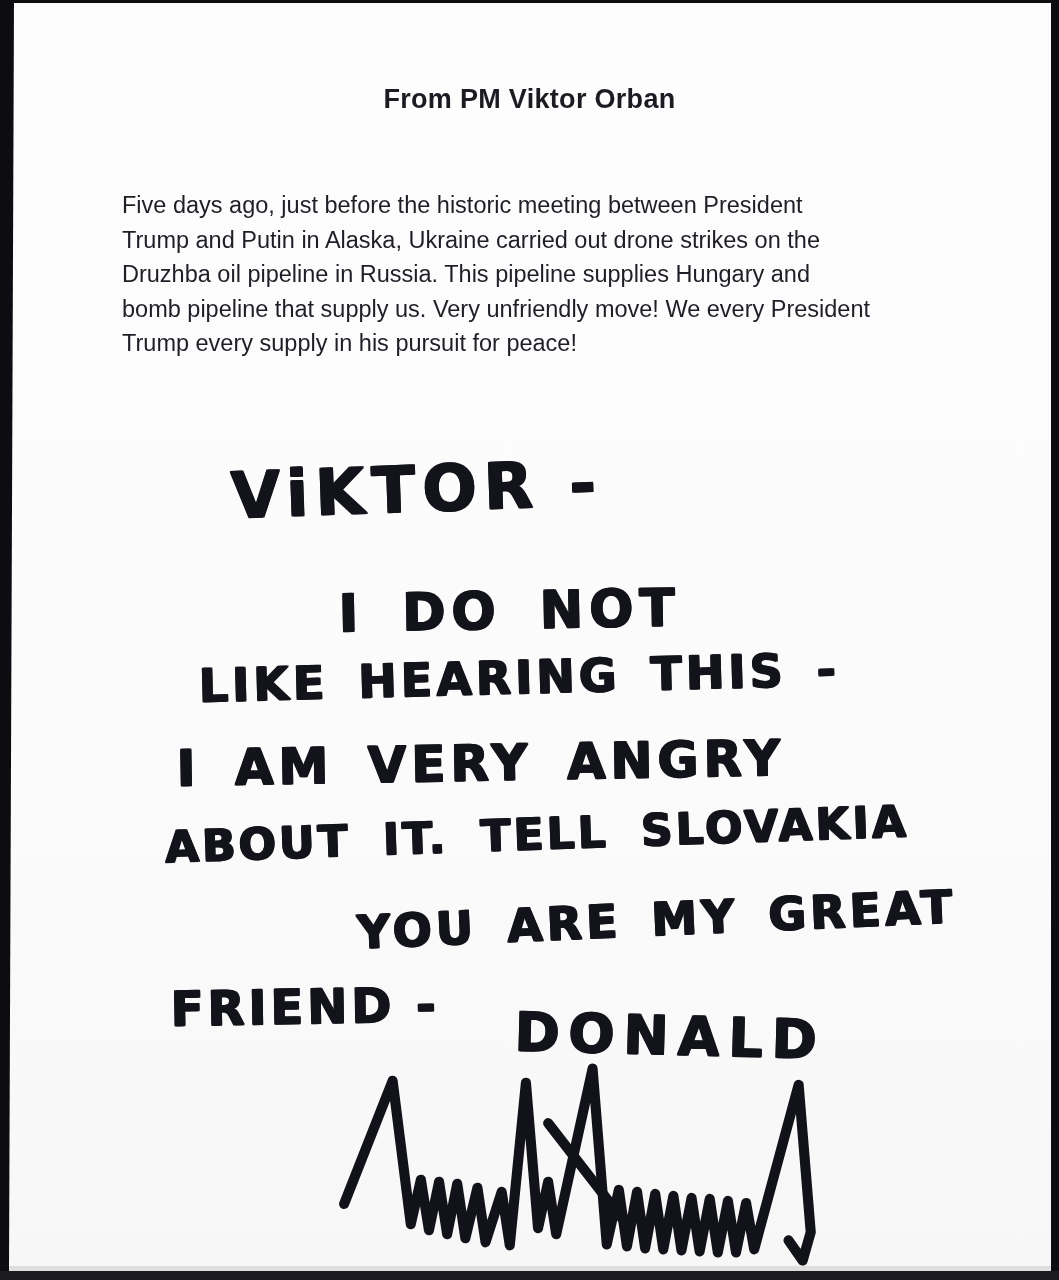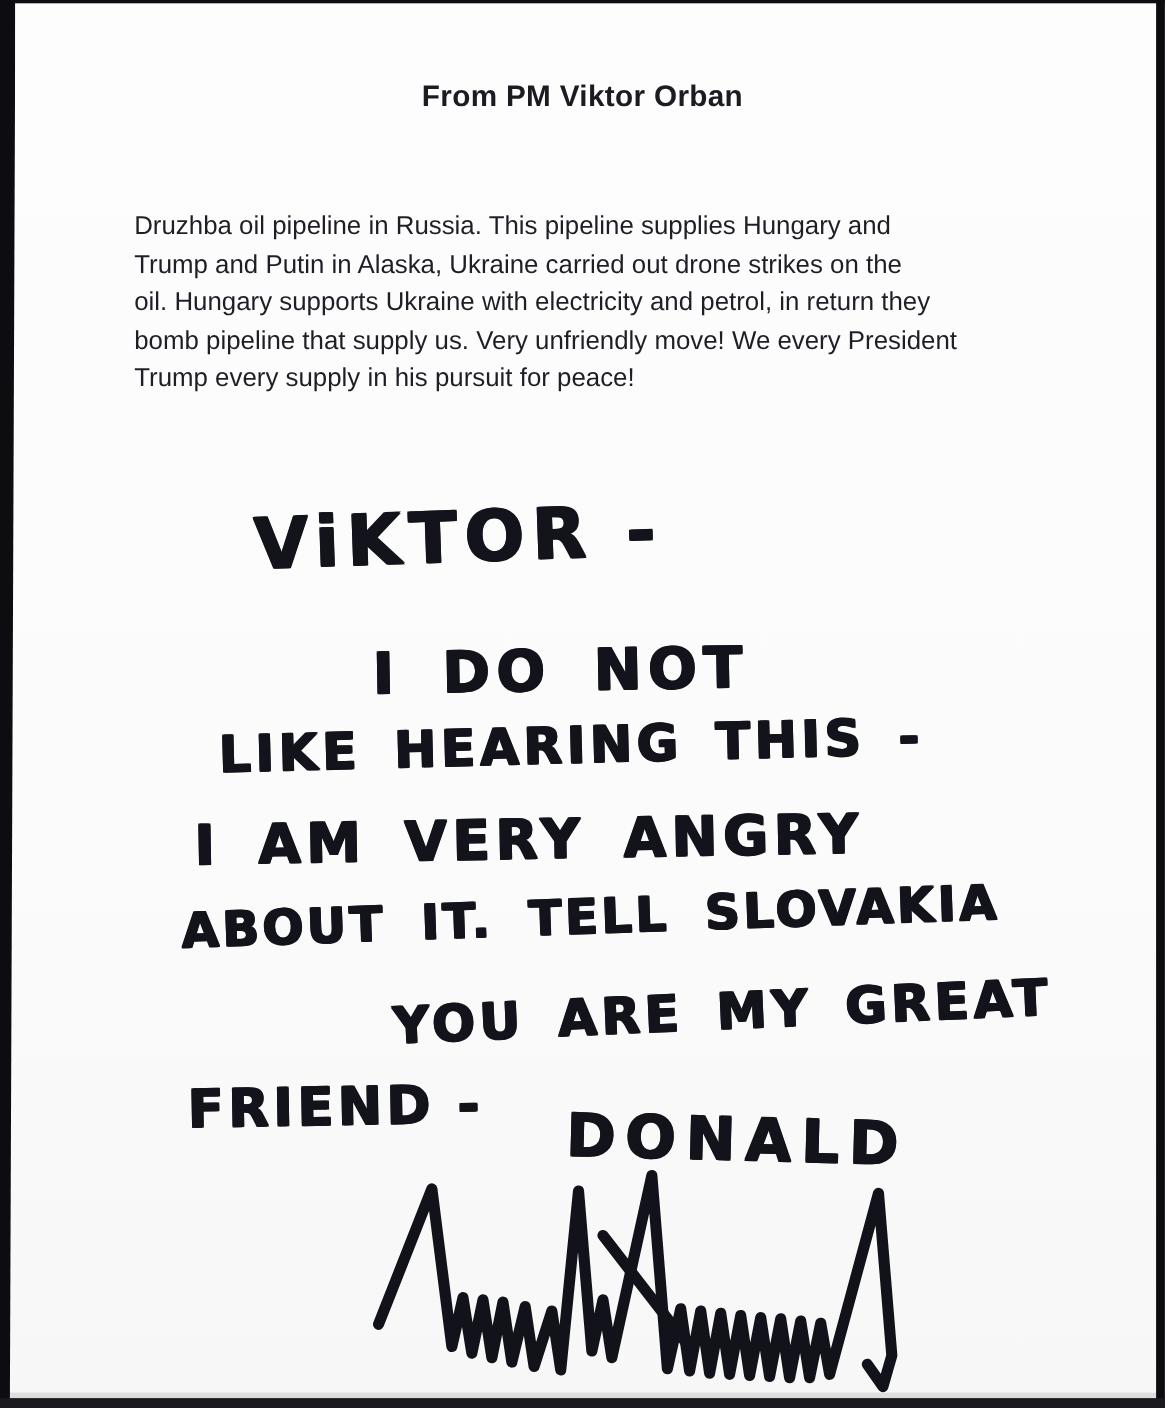--- a/index.html
+++ b/index.html
@@ -15,21 +15,21 @@
   .edge { position: absolute; background: #0d0d11; }
   .edge-left   { left: 0; top: 0; width: 14px; height: 100%;
                  clip-path: polygon(0 0, 100% 0, 64% 100%, 0 100%); }
   .edge-right  { right: 0; top: 0; width: 8px; height: 100%; }
   .edge-top    { left: 0; top: 0; width: 100%; height: 3px; }
   .edge-bottom { left: 0; bottom: 0; width: 100%; height: 9px; background: #1a1a1f; }
   .edge-bottom-shadow { position: absolute; left: 0; bottom: 9px; width: 100%; height: 5px;
                  background: #dedede; }
 
   .doc-title {
-    position: absolute; top: 72px; left: 0; width: 100%;
+    position: absolute; top: 84px; left: 0; width: 100%;
     text-align: center; font-size: 27px; font-weight: bold;
     color: #1b1b22; letter-spacing: 0.3px;
   }
 
   .body-text {
     position: absolute; left: 122px; top: 188px; width: 815px;
     font-size: 23.5px; line-height: 34.6px; color: #1e1e26;
   }
   .body-text .line { white-space: nowrap; }
 
@@ -59,23 +59,23 @@
   }
 </style>
 </head>
 <body>
 
 <div class="scan-page">
 
   <div class="doc-title">From PM Viktor Orban</div>
 
   <div class="body-text">
+    <div class="line">Five days ago, just before the historic meeting between President</div>
+    <div class="line">Trump and Putin in Alaska, Ukraine carried out drone strikes on the</div>
     <div class="line">Druzhba oil pipeline in Russia. This pipeline supplies Hungary and</div>
-    <div class="line">Trump and Putin in Alaska, Ukraine carried out drone strikes on the</div>
-    <div class="line">oil. Hungary supports Ukraine with electricity and petrol, in return they</div>
     <div class="line">bomb pipeline that supply us. Very unfriendly move! We every President</div>
     <div class="line">Trump every supply in his pursuit for peace!</div>
   </div>
 
   <div class="hw hw-viktor">ViKTOR -</div>
   <div class="hw hw-donot">I DO NOT</div>
   <div class="hw hw-hearing">LIKE HEARING THIS -</div>
   <div class="hw hw-angry">I AM VERY ANGRY</div>
   <div class="hw hw-about">ABOUT IT. TELL SLOVAKIA</div>
   <div class="hw hw-great">YOU ARE MY GREAT</div>

